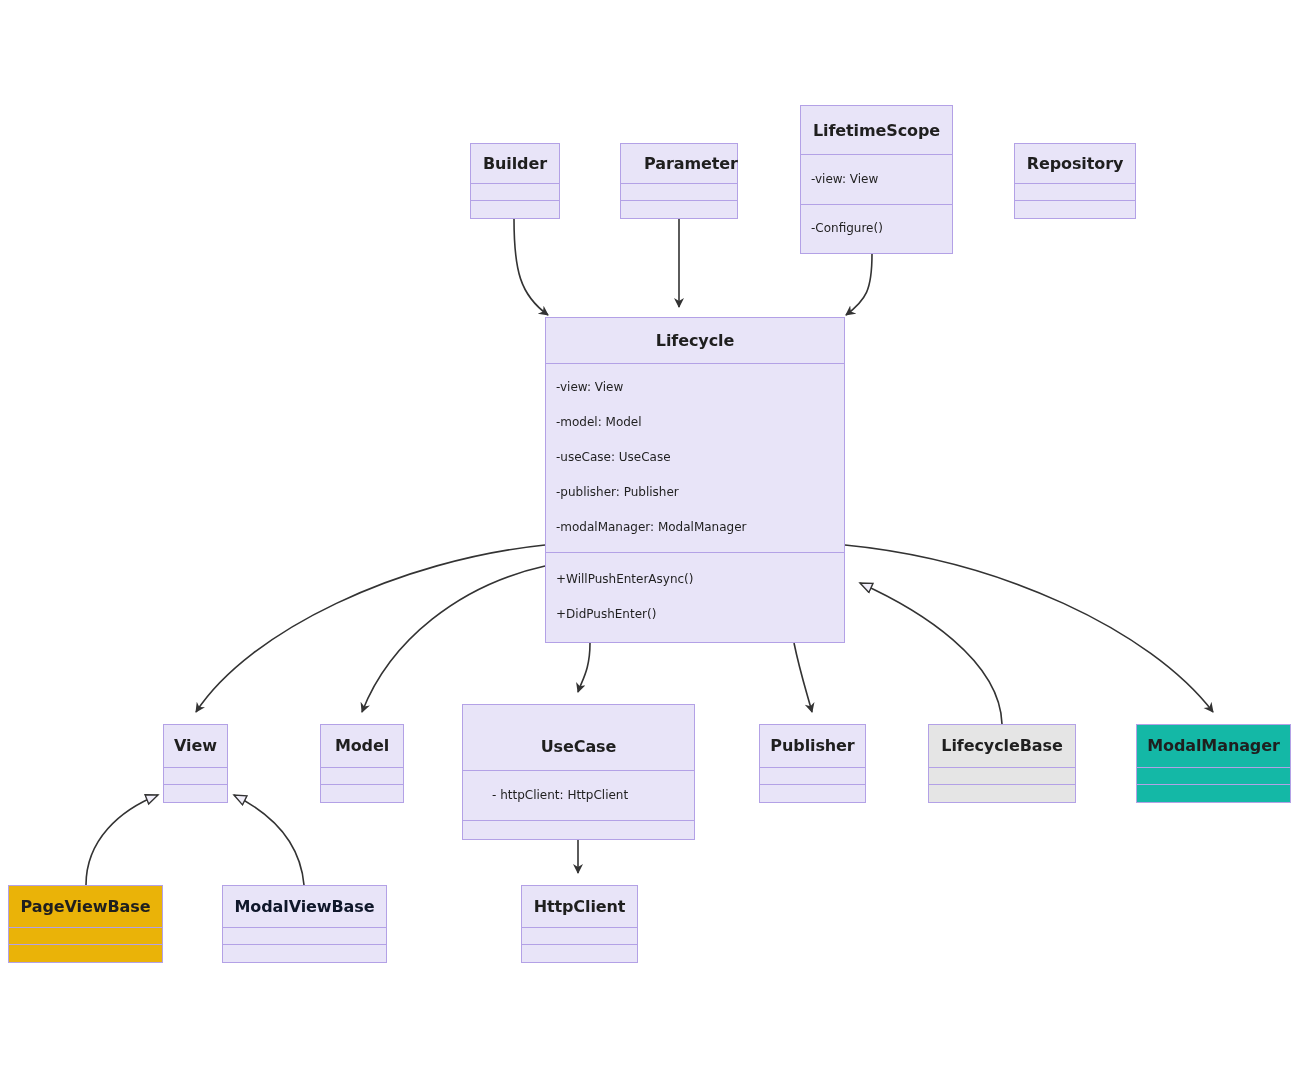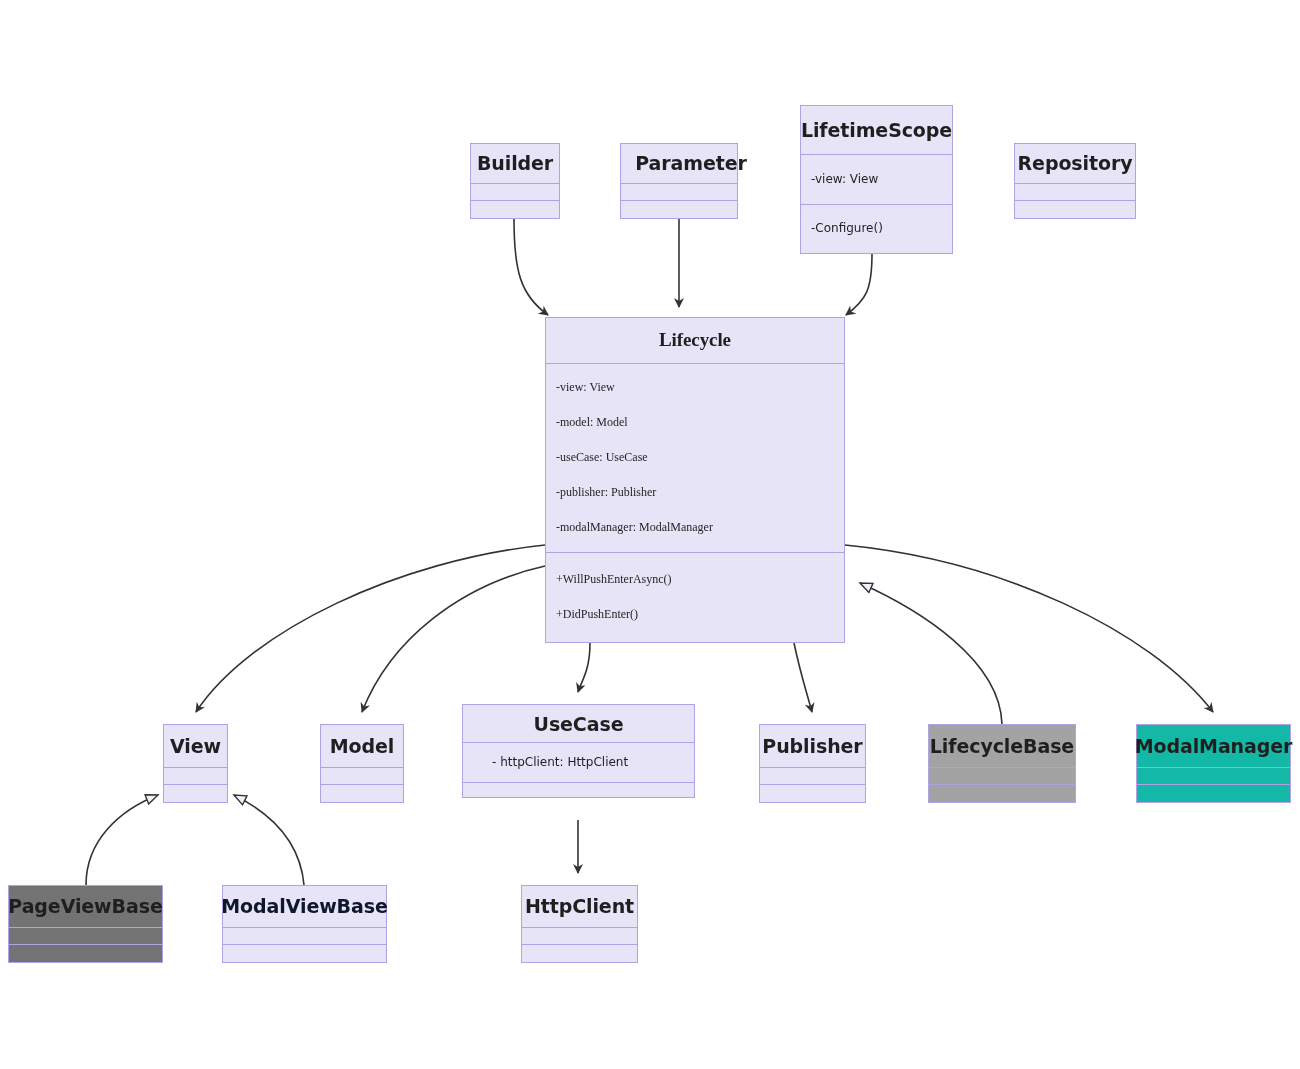--- a/index.html
+++ b/index.html
@@ -40,21 +40,21 @@
     box-sizing: border-box;
     display: flex;
     align-items: center;
   }
   .compartment + .compartment {
     border-top: 1.6px solid #b3a1e6;
   }
   .c-title {
     justify-content: center;
     font-weight: bold;
-    font-size: 19px;
+    font-size: 16px;
     color: #1f1f1f;
     letter-spacing: -0.1px;
     padding: 0 14px;
   }
   .c-attrs, .c-methods {
     flex-direction: column;
     align-items: stretch;
     justify-content: center;
   }
   .member {
@@ -125,21 +125,21 @@
       </div>
       <div class="compartment c-methods" style="height: 50px; border-top-color: rgb(179, 161, 230);">
         <div class="member" style="color: rgb(31, 31, 31);">-Configure()</div>
       </div>
     </div>
     <div class="uml-class" style="left: 1014px; top: 143px; width: 122px; height: 76px; background: rgb(232, 228, 248); border-color: rgb(179, 161, 230);">
       <div class="compartment c-title" style="height: 40px; color: rgb(31, 31, 31);">Repository</div>
       <div class="compartment c-attrs" style="height: 18px; border-top-color: rgb(179, 161, 230);"></div>
       <div class="compartment c-methods" style="height: 18px; border-top-color: rgb(179, 161, 230);"></div>
     </div>
-    <div class="uml-class" style="left: 545px; top: 317px; width: 300px; height: 326px; background: rgb(232, 228, 248); border-color: rgb(179, 161, 230); font-family: Liberation Serif, serif;">
+    <div class="uml-class" style="left: 545px; top: 317px; width: 300px; height: 326px; background: rgb(232, 228, 248); border-color: rgb(179, 161, 230);">
       <div class="compartment c-title" style="height: 45px; color: rgb(31, 31, 31);">Lifecycle</div>
       <div class="compartment c-attrs" style="height: 190px; border-top-color: rgb(179, 161, 230);">
         <div class="member" style="color: rgb(31, 31, 31);">-view: View</div>
         <div class="member" style="color: rgb(31, 31, 31);">-model: Model</div>
         <div class="member" style="color: rgb(31, 31, 31);">-useCase: UseCase</div>
         <div class="member" style="color: rgb(31, 31, 31);">-publisher: Publisher</div>
         <div class="member" style="color: rgb(31, 31, 31);">-modalManager: ModalManager</div>
       </div>
       <div class="compartment c-methods" style="height: 91px; border-top-color: rgb(179, 161, 230);">
         <div class="member" style="color: rgb(31, 31, 31);">+WillPushEnterAsync()</div>
@@ -149,43 +149,43 @@
     <div class="uml-class" style="left: 163px; top: 724px; width: 65px; height: 79px; background: rgb(232, 228, 248); border-color: rgb(179, 161, 230);">
       <div class="compartment c-title" style="height: 43px; color: rgb(31, 31, 31);">View</div>
       <div class="compartment c-attrs" style="height: 18px; border-top-color: rgb(179, 161, 230);"></div>
       <div class="compartment c-methods" style="height: 18px; border-top-color: rgb(179, 161, 230);"></div>
     </div>
     <div class="uml-class" style="left: 320px; top: 724px; width: 84px; height: 79px; background: rgb(232, 228, 248); border-color: rgb(179, 161, 230);">
       <div class="compartment c-title" style="height: 43px; color: rgb(31, 31, 31);">Model</div>
       <div class="compartment c-attrs" style="height: 18px; border-top-color: rgb(179, 161, 230);"></div>
       <div class="compartment c-methods" style="height: 18px; border-top-color: rgb(179, 161, 230);"></div>
     </div>
-    <div class="uml-class" style="left: 462px; top: 704px; width: 233px; height: 94px; background: rgb(232, 228, 248); border-color: rgb(179, 161, 230); justify-content: flex-end;">
+    <div class="uml-class" style="left: 462px; top: 704px; width: 233px; height: 136px; background: rgb(232, 228, 248); border-color: rgb(179, 161, 230); justify-content: flex-end;">
       <div class="compartment c-title" style="height: 47px; color: rgb(31, 31, 31);">UseCase</div>
       <div class="compartment c-attrs" style="height: 50px; border-top-color: rgb(179, 161, 230);">
         <div class="member" style="color: rgb(31, 31, 31); padding-left: 29px;">- httpClient: HttpClient</div>
       </div>
       <div class="compartment c-methods" style="height: 19px; border-top-color: rgb(179, 161, 230);"></div>
     </div>
     <div class="uml-class" style="left: 759px; top: 724px; width: 107px; height: 79px; background: rgb(232, 228, 248); border-color: rgb(179, 161, 230);">
       <div class="compartment c-title" style="height: 43px; color: rgb(31, 31, 31);">Publisher</div>
       <div class="compartment c-attrs" style="height: 18px; border-top-color: rgb(179, 161, 230);"></div>
       <div class="compartment c-methods" style="height: 18px; border-top-color: rgb(179, 161, 230);"></div>
     </div>
-    <div class="uml-class" style="left: 928px; top: 724px; width: 148px; height: 79px; background: #a3a3a3; border-color: rgb(179, 161, 230);">
+    <div class="uml-class" style="left: 928px; top: 724px; width: 148px; height: 79px; background: #e5e5e5; border-color: rgb(179, 161, 230);">
       <div class="compartment c-title" style="height: 43px; color: rgb(31, 31, 31);">LifecycleBase</div>
       <div class="compartment c-attrs" style="height: 18px; border-top-color: rgb(179, 161, 230);"></div>
       <div class="compartment c-methods" style="height: 18px; border-top-color: rgb(179, 161, 230);"></div>
     </div>
     <div class="uml-class" style="left: 1136px; top: 724px; width: 155px; height: 79px; background: #14b8a6; border-color: rgb(179, 161, 230);">
       <div class="compartment c-title" style="height: 43px; color: rgb(31, 31, 31);">ModalManager</div>
       <div class="compartment c-attrs" style="height: 18px; border-top-color: rgb(179, 161, 230);"></div>
       <div class="compartment c-methods" style="height: 18px; border-top-color: rgb(179, 161, 230);"></div>
     </div>
-    <div class="uml-class" style="left: 8px; top: 885px; width: 155px; height: 78px; background: #737373; border-color: rgb(179, 161, 230);">
+    <div class="uml-class" style="left: 8px; top: 885px; width: 155px; height: 78px; background: #eab308; border-color: rgb(179, 161, 230);">
       <div class="compartment c-title" style="height: 42px; color: rgb(31, 31, 31);">PageViewBase</div>
       <div class="compartment c-attrs" style="height: 18px; border-top-color: rgb(179, 161, 230);"></div>
       <div class="compartment c-methods" style="height: 18px; border-top-color: rgb(179, 161, 230);"></div>
     </div>
     <div class="uml-class" style="left: 222px; top: 885px; width: 165px; height: 78px; background: rgb(232, 228, 248); border-color: rgb(179, 161, 230);">
       <div class="compartment c-title" style="height: 42px; color: #0f172a;">ModalViewBase</div>
       <div class="compartment c-attrs" style="height: 18px; border-top-color: rgb(179, 161, 230);"></div>
       <div class="compartment c-methods" style="height: 18px; border-top-color: rgb(179, 161, 230);"></div>
     </div>
     <div class="uml-class" style="left: 521px; top: 885px; width: 117px; height: 78px; background: rgb(232, 228, 248); border-color: rgb(179, 161, 230);">

